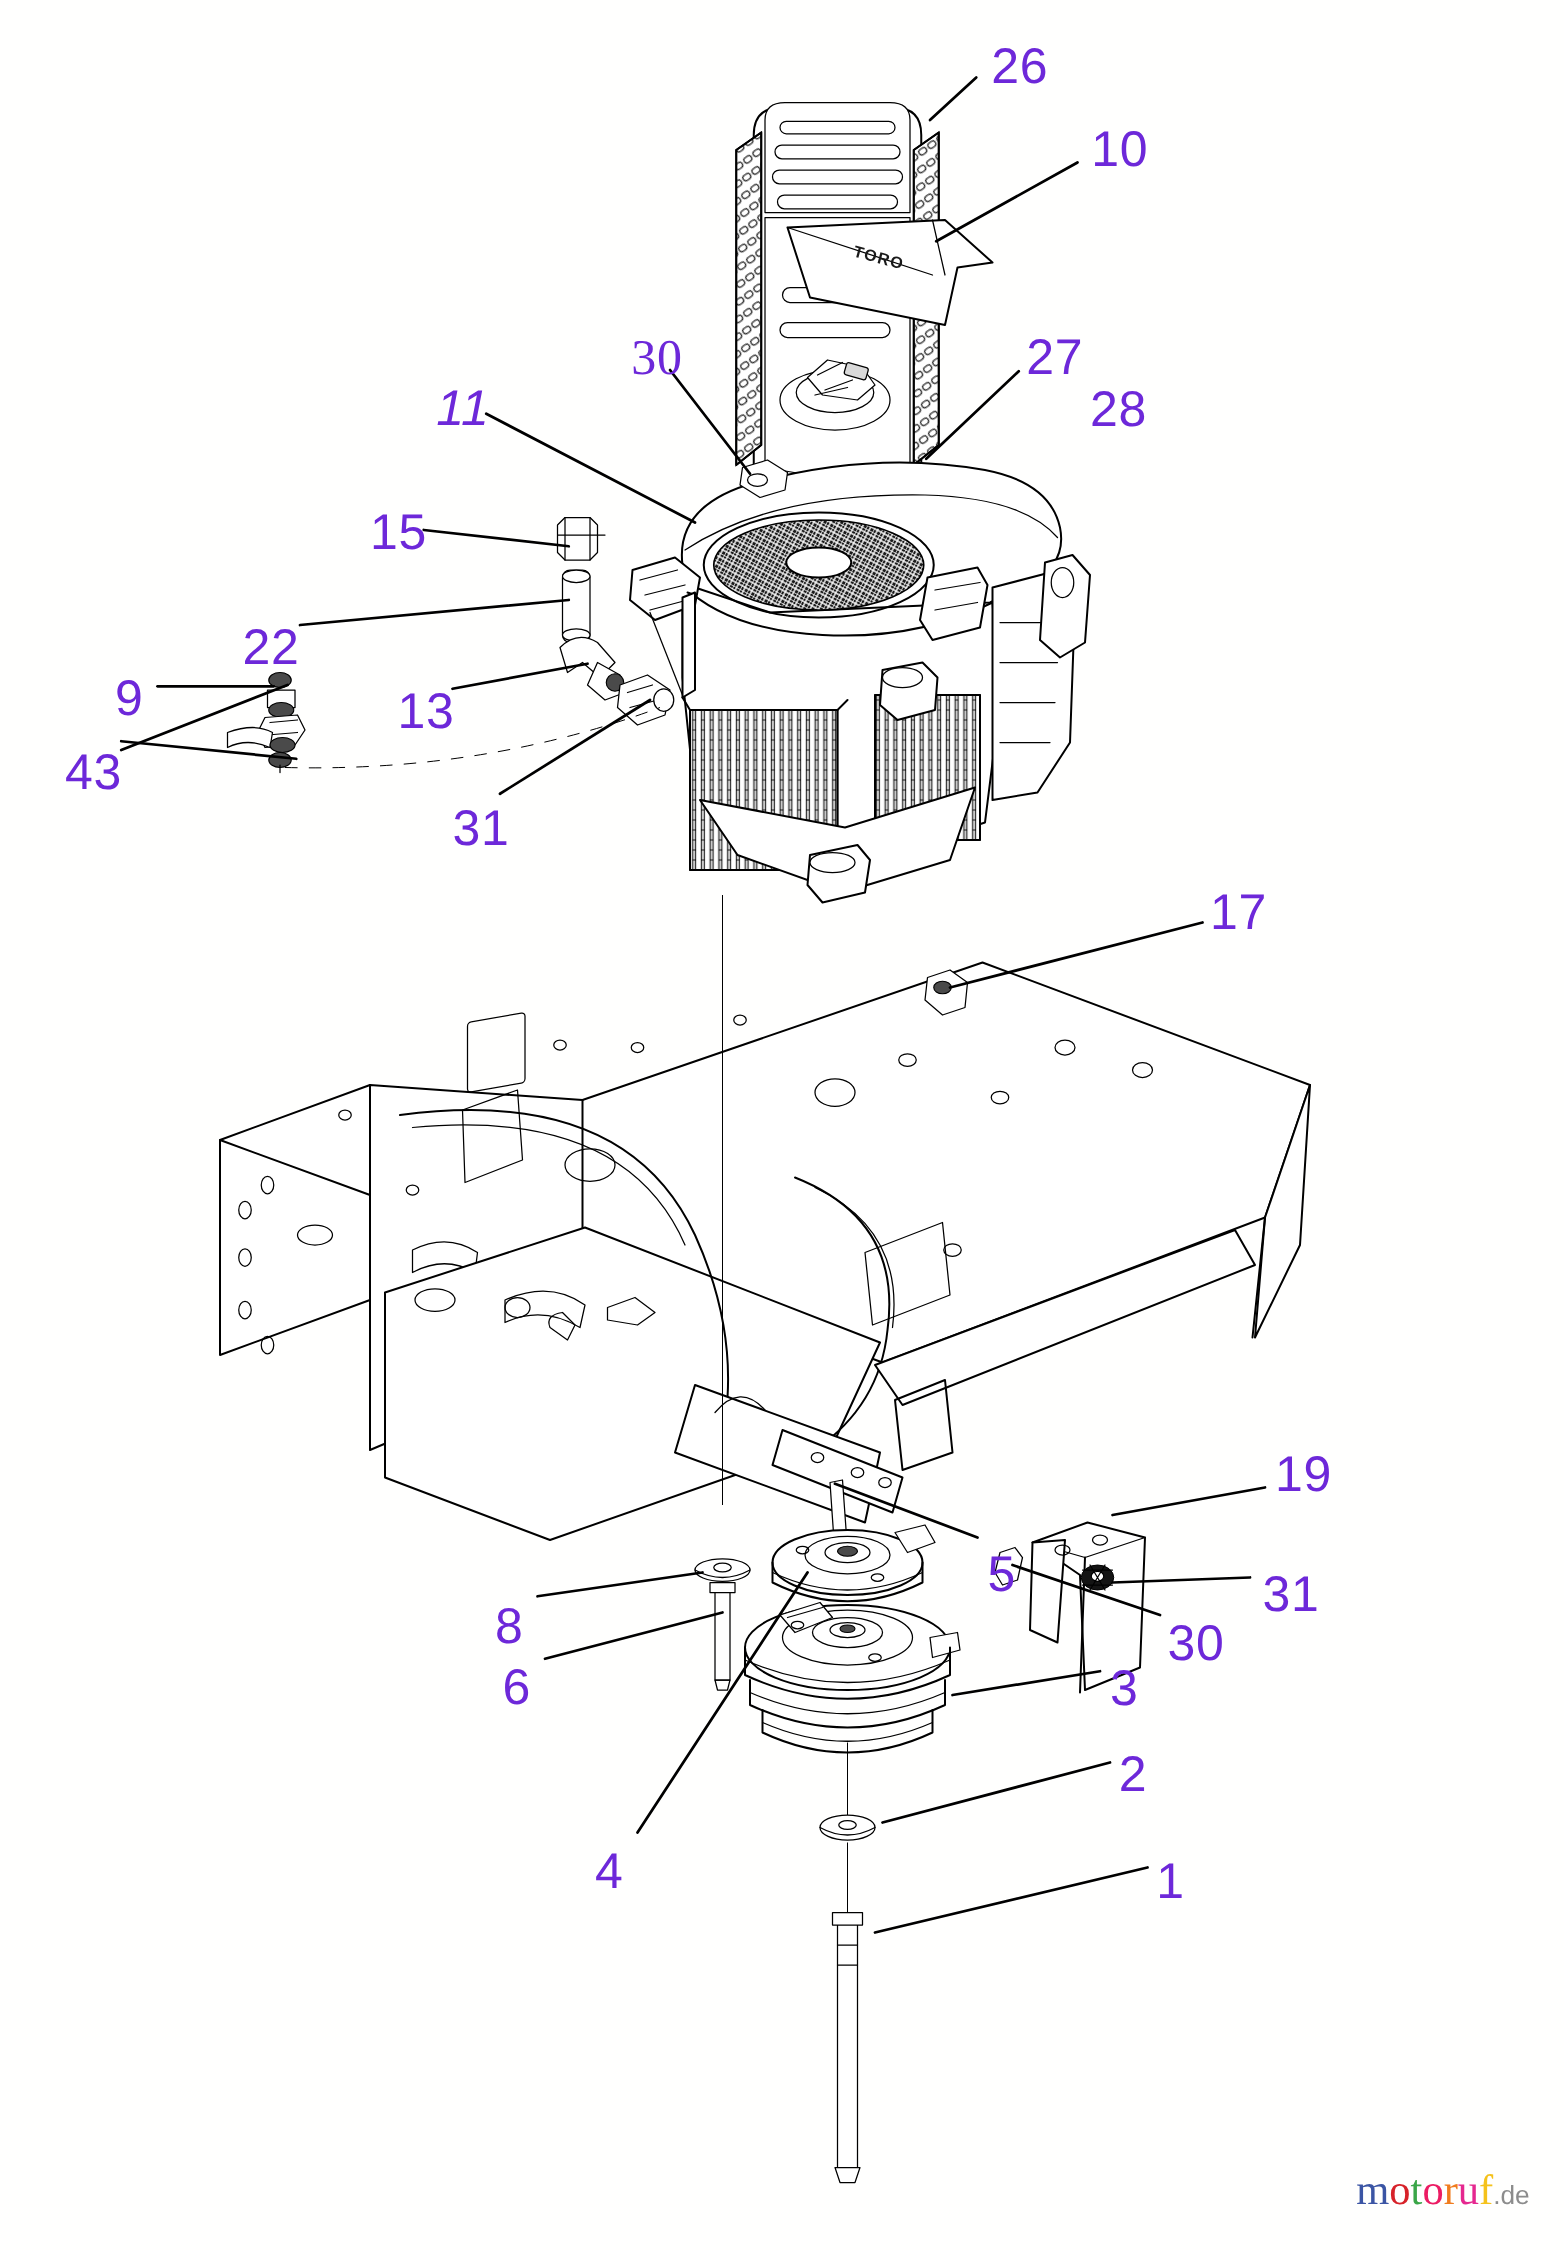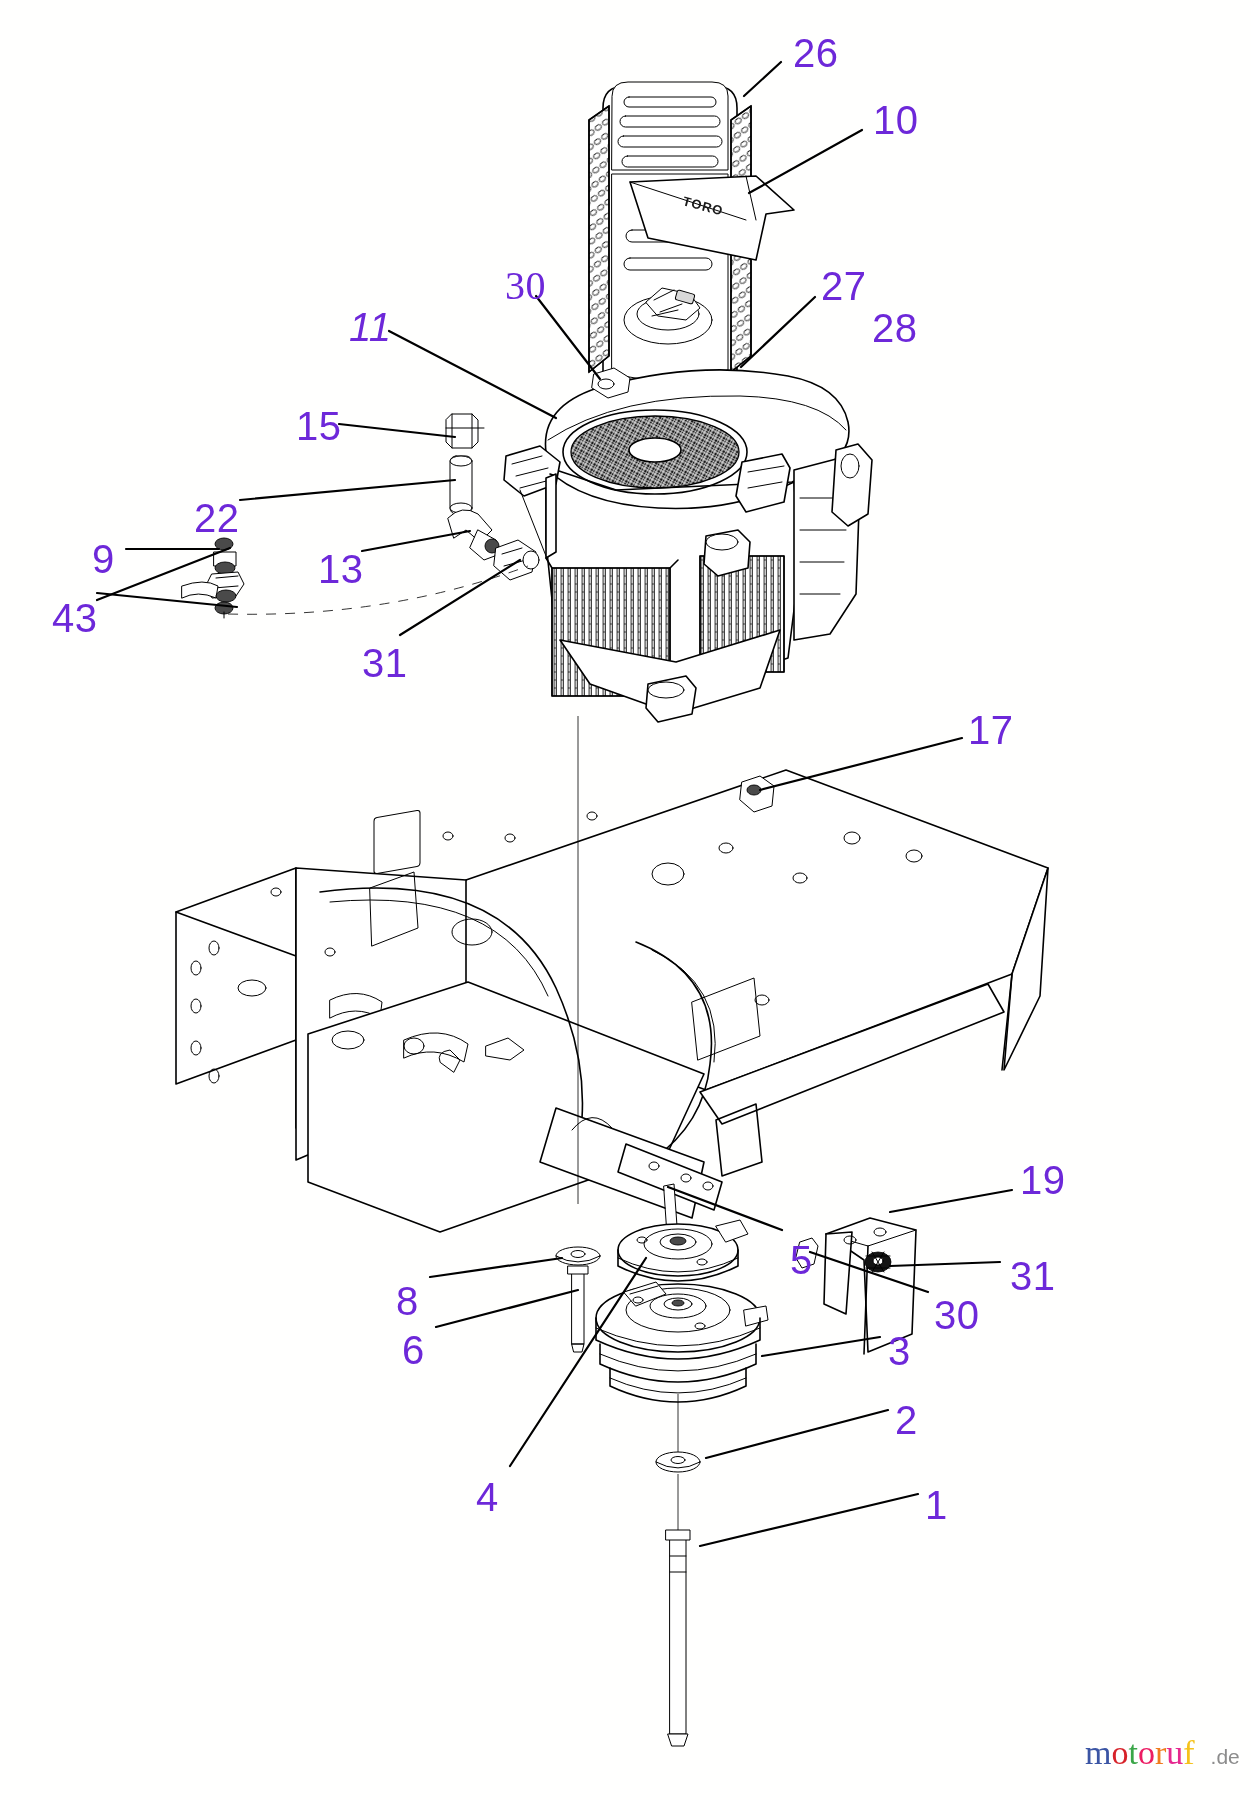--- a/index.html
+++ b/index.html
@@ -4,21 +4,21 @@
 <style>
   html,body{margin:0;padding:0;background:#ffffff;}
   body{font-family:"Liberation Sans", sans-serif;}
   #page{position:relative;width:1251px;height:1800px;background:#fffffe;overflow:hidden;}
   #art{position:absolute;left:0;top:0;width:1251px;height:1800px;}
   .lbl{position:absolute;font-family:"Liberation Sans", sans-serif;font-size:40px;color:#6d28d9;
        line-height:1;letter-spacing:0.5px;white-space:nowrap;}
   .wm{position:absolute;left:1085px;top:1736px;font-family:"Liberation Serif", serif;
       font-size:34px;line-height:1;white-space:nowrap;}
   .wm span{display:inline-block;}
-  .wm .sm{font-family:"Liberation Sans", sans-serif;font-size:21px;margin-left:16px;}
+  .wm .sm{font-family:"Liberation Sans", sans-serif;font-size:21px;}
 </style>
 </head>
 <body>
 
 <div id="page">
 
   <svg id="art" viewBox="0 0 1251 1800" xmlns="http://www.w3.org/2000/svg">
     <defs>
       <style>
         .s  { fill:none; stroke:#000; stroke-width:1.6; stroke-linejoin:round; stroke-linecap:round; }

